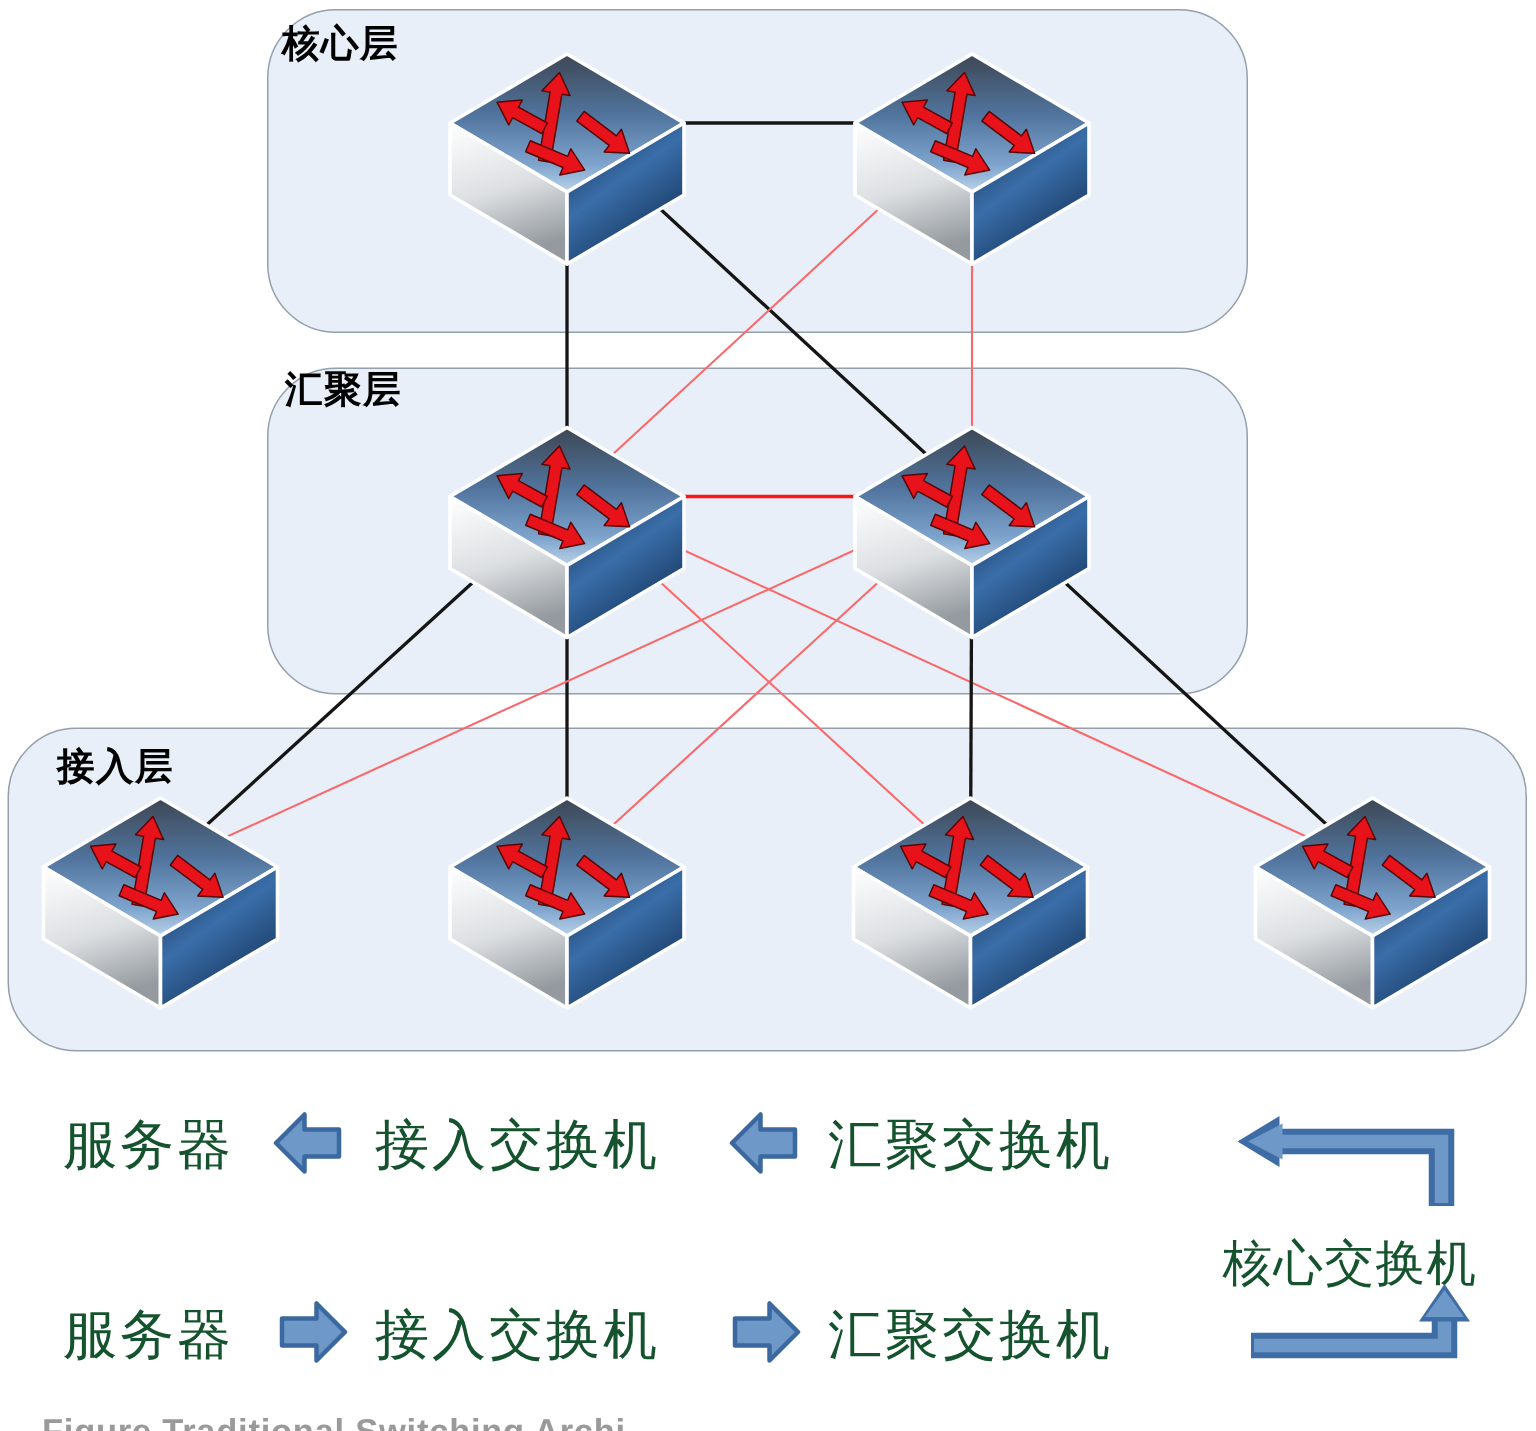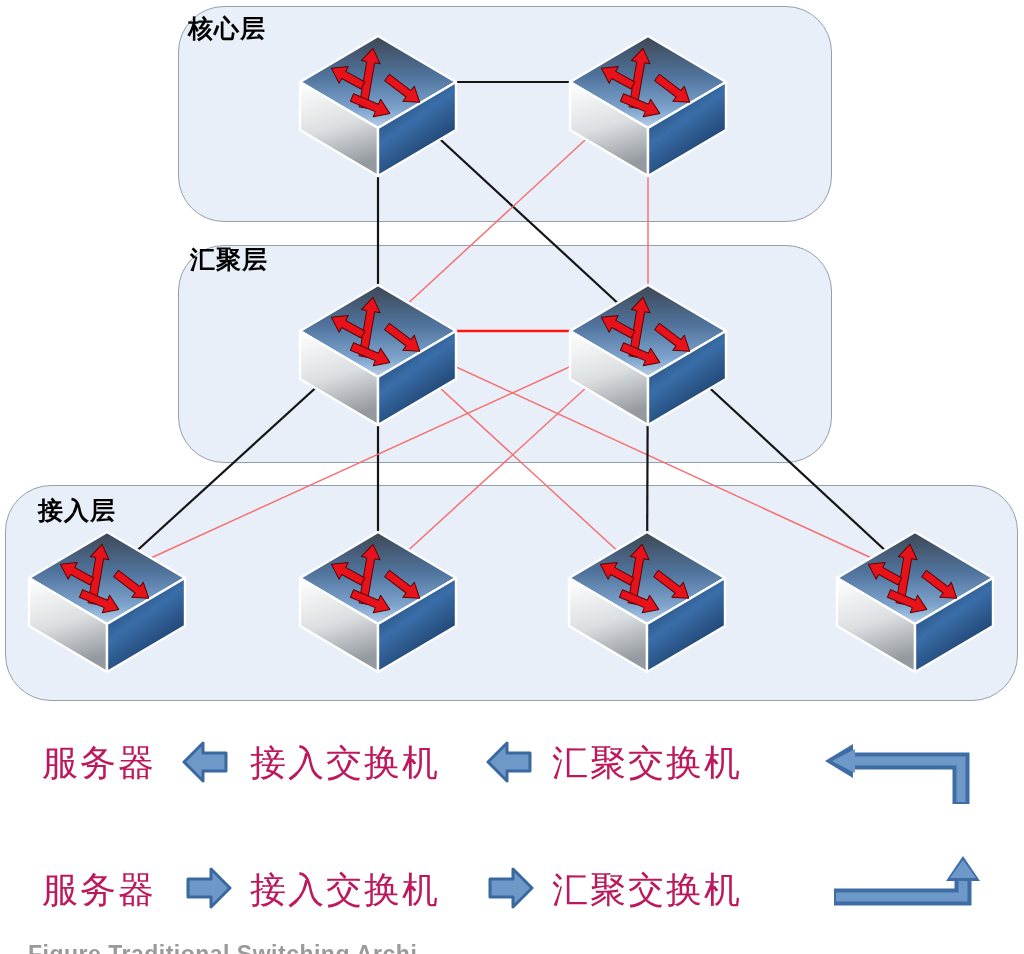--- a/index.html
+++ b/index.html
@@ -19,21 +19,21 @@
   .layer-label{
     position:absolute;font-size:25px;font-weight:700;color:#000;
     letter-spacing:1px;white-space:nowrap;
   }
   #lbl-core{left:188px;top:12px;}
   #lbl-agg{left:190px;top:243px;}
   #lbl-access{left:20px;top:494px;margin-left:18px;}
   #links{position:absolute;left:0;top:0;width:1024px;height:954px;}
   .switch{position:absolute;width:164px;height:144px;}
   .legend-text{
-    position:absolute;font-size:36px;font-weight:400;color:#be185d;
+    position:absolute;font-size:36px;font-weight:400;color:#14532d;
     letter-spacing:2px;white-space:nowrap;
   }
   .legend-text.small{font-size:33px;letter-spacing:1px;}
   .legend-icon{position:absolute;}
   .caption{
     position:absolute;left:28px;top:941px;font-size:23px;font-weight:700;
     color:#9a9a9a;white-space:nowrap;letter-spacing:.5px;
   }
 </style>
 </head>
@@ -133,20 +133,21 @@
   <svg class="legend-icon" style="left:486px;top:740px;" width="46" height="44" viewBox="0 0 46 44">
     <polygon points="2,22 21,3 21,13 44,13 44,31 21,31 21,41" fill="#6d98c8" stroke="#3a689f" stroke-width="3" stroke-linejoin="round"></polygon>
   </svg>
   <span class="legend-text" style="left:552px;top:739px;">汇聚交换机</span>
   <svg class="legend-icon" style="left:822px;top:744px;" width="152" height="62" viewBox="0 0 152 62">
     <path d="M139,60 L139,17 L30,17" fill="none" stroke="#3e6da6" stroke-width="17"></path>
     <polygon points="31,0 31,34 3,17" fill="#3e6da6"></polygon>
     <path d="M139,58 L139,17 L31,17" fill="none" stroke="#6d98c8" stroke-width="9"></path>
     <polygon points="33,5 33,29 10,17" fill="#6d98c8"></polygon>
   </svg>
+  <span class="legend-text small" style="left:815px;top:820px;">核心交换机</span>
 
   <span class="legend-text" style="left:42px;top:866px;">服务器</span>
   <svg class="legend-icon" style="left:186px;top:866px;" width="46" height="44" viewBox="0 0 46 44">
     <polygon points="44,22 25,3 25,13 2,13 2,31 25,31 25,41" fill="#6d98c8" stroke="#3a689f" stroke-width="3" stroke-linejoin="round"></polygon>
   </svg>
   <span class="legend-text" style="left:250px;top:866px;">接入交换机</span>
   <svg class="legend-icon" style="left:488px;top:866px;" width="46" height="44" viewBox="0 0 46 44">
     <polygon points="44,22 25,3 25,13 2,13 2,31 25,31 25,41" fill="#6d98c8" stroke="#3a689f" stroke-width="3" stroke-linejoin="round"></polygon>
   </svg>
   <span class="legend-text" style="left:552px;top:866px;">汇聚交换机</span>

